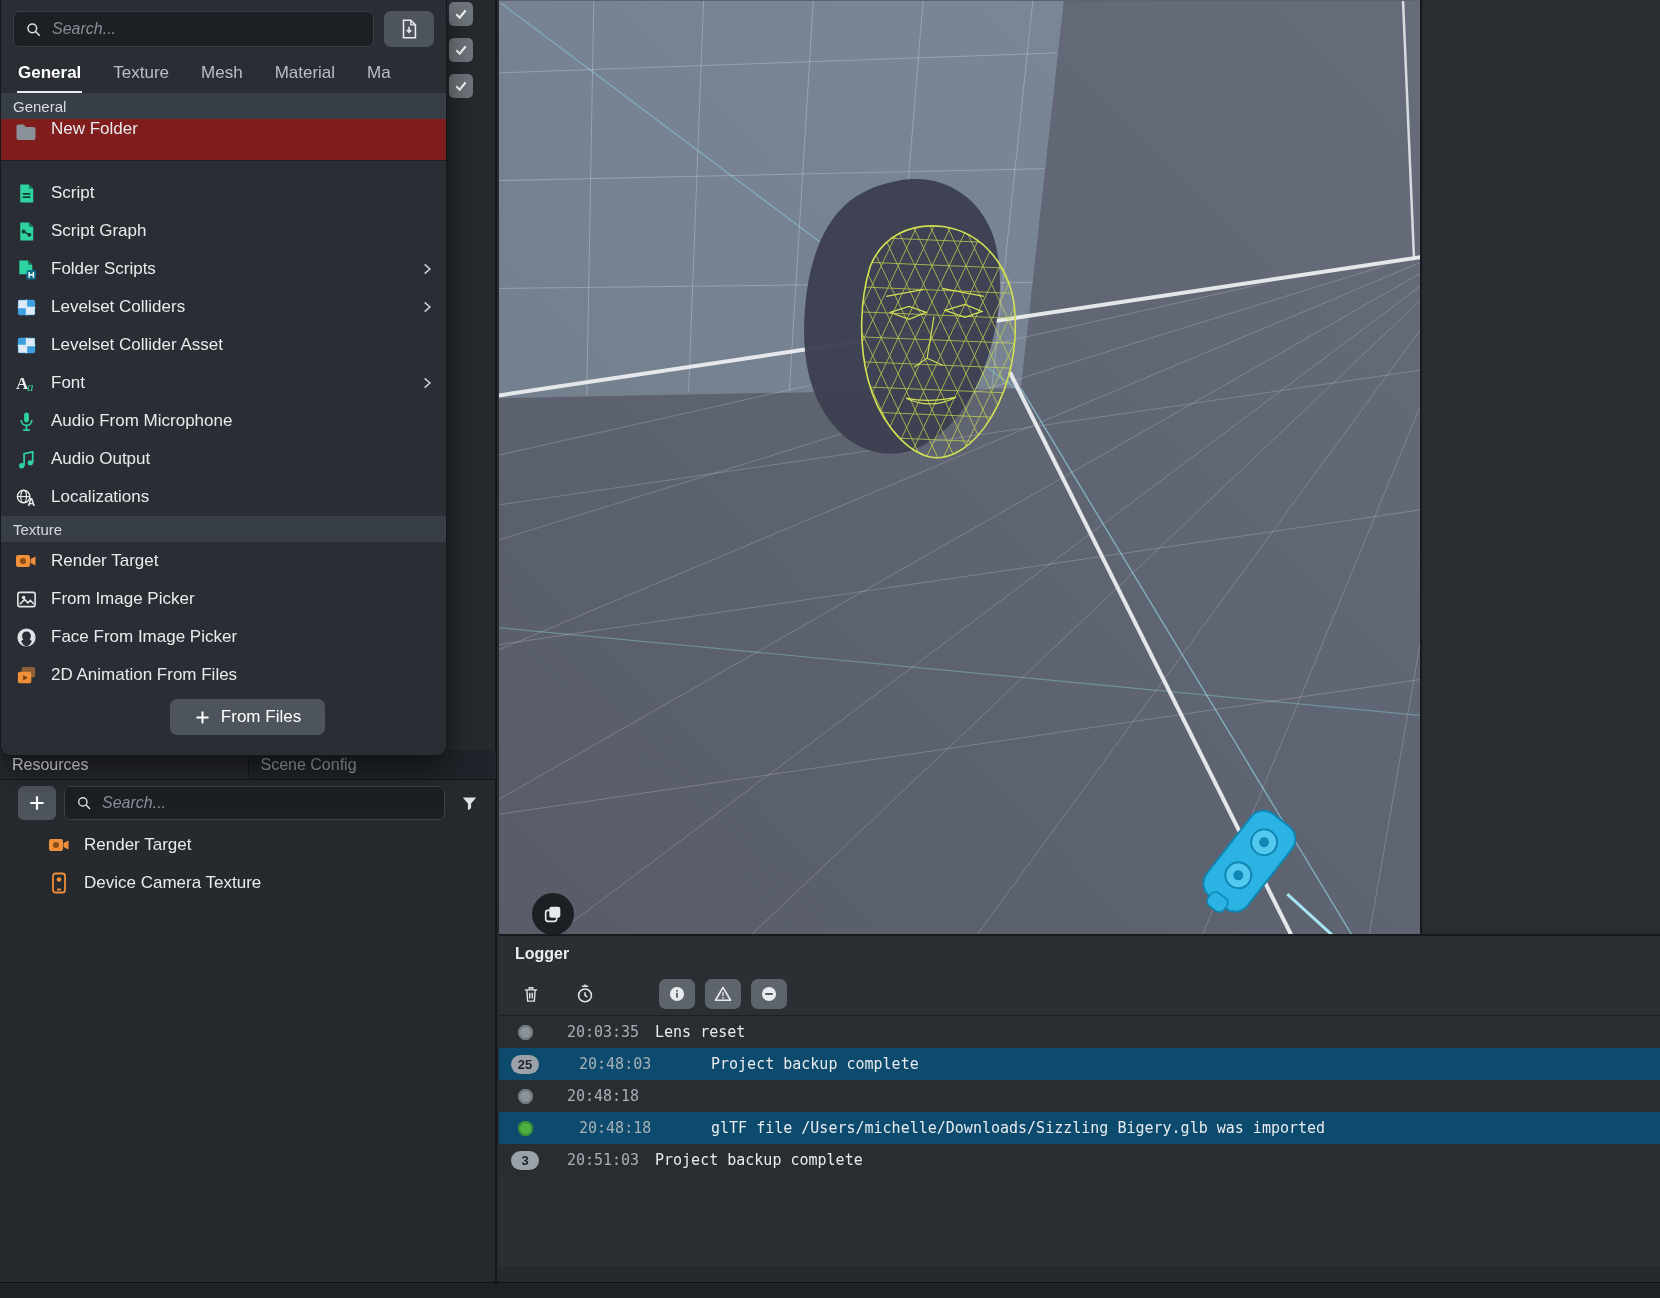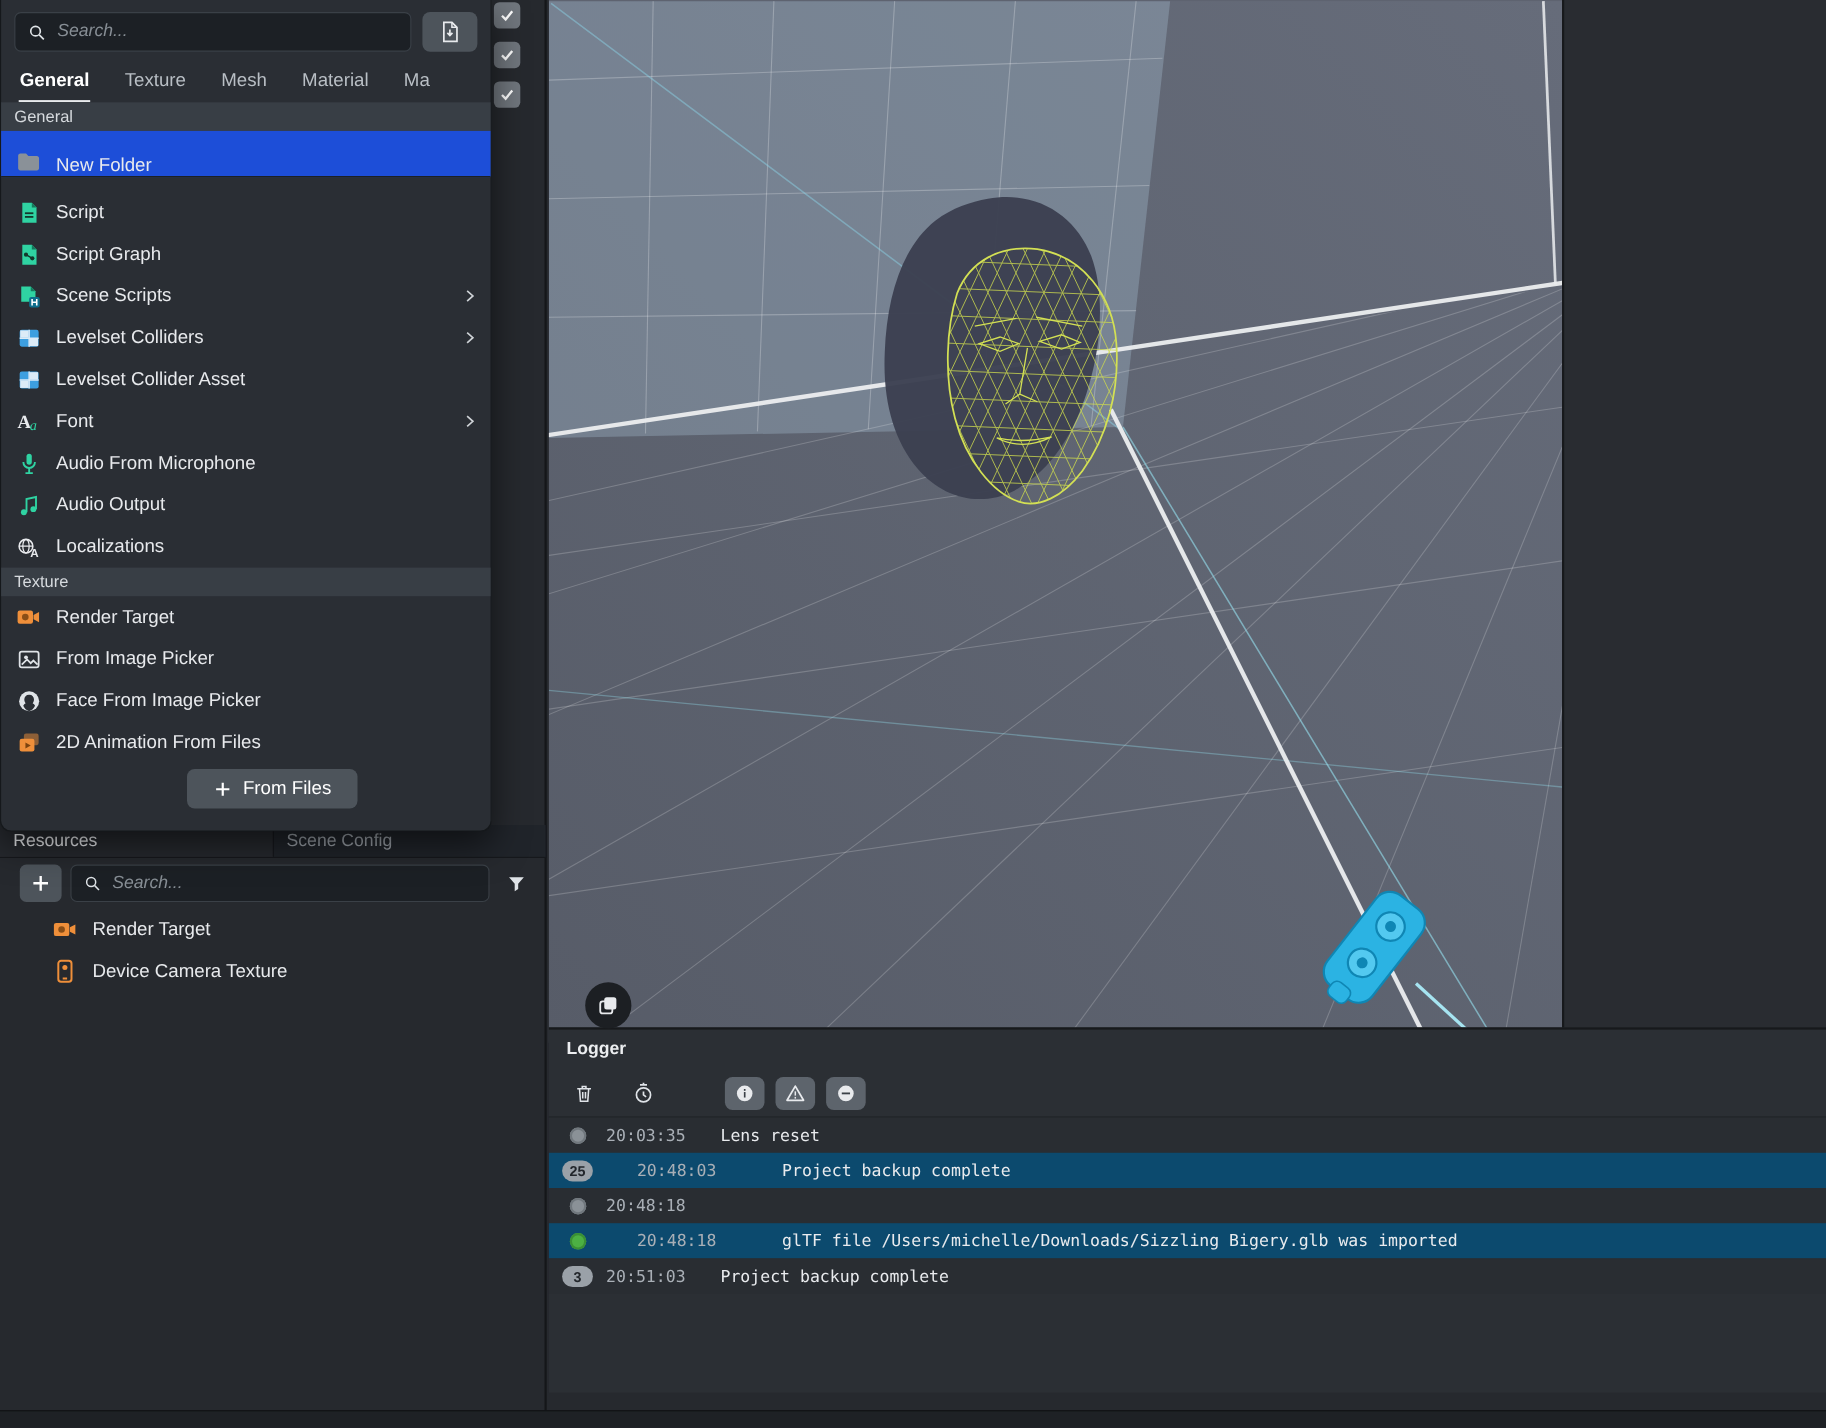--- a/index.html
+++ b/index.html
@@ -37,40 +37,40 @@
 
   
   #asset-popup{position:absolute;left:0;top:0;width:447px;height:756px;background:#2a2e34;border:1px solid #15181b;border-top:none;border-radius:0 0 10px 10px;box-shadow:0 12px 32px rgba(0,0,0,.55);z-index:50;display:flex;flex-direction:column;}
   .popup-search-row{display:flex;gap:10px;padding:11px 12px 6px;}
   .import-btn{width:50px;height:36px;background:#4d545b;border-radius:7px;display:flex;align-items:center;justify-content:center;flex:0 0 50px;}
   .popup-search-row .search-field{height:36px;}
   .popup-tabs{display:flex;gap:30px;padding:0 16px;height:40px;align-items:flex-end;overflow:hidden;white-space:nowrap;}
   .popup-tab{font-size:17px;color:#b9bfc5;padding:6px 1px 8px;border-bottom:2px solid transparent;}
   .popup-tab.active{color:#ffffff;font-weight:bold;border-bottom:2px solid #e8eaed;}
   .section-bar{height:26px;background:#383e45;display:flex;align-items:center;padding:0 12px;font-size:15px;color:#d6dade;}
-  .new-folder-row{height:42px;display:flex;align-items:flex-end;gap:12px;padding:0 12px;background:#1d4ed8;border-bottom:1px solid #1c2024;margin-bottom:13px;font-size:17px;}
+  .new-folder-row{height:42px;display:flex;align-items:flex-start;gap:12px;padding:0 12px;background:#7f1d1d;border-bottom:1px solid #1c2024;margin-bottom:13px;font-size:17px;}
   .mi{height:38px;display:flex;align-items:center;gap:12px;padding:0 12px;font-size:17px;color:#e8eaed;}
   .mi .chev{margin-left:auto;}
   .from-files-wrap{display:flex;justify-content:center;padding:5px 0 12px;}
   .from-files-btn{display:flex;align-items:center;gap:10px;background:#4d545b;border-radius:7px;height:36px;padding:0 24px;color:#fff;font-size:17px;margin-left:48px;}
 
   
   #scene-svg{position:absolute;left:0;top:0;}
   .vp-overlay-btn{position:absolute;left:33px;top:893px;width:42px;height:42px;border-radius:50%;background:#1c1f23;display:flex;align-items:center;justify-content:center;z-index:5;}
 
   
   .logger-header{height:36px;display:flex;align-items:center;padding:0 16px;font-size:16px;font-weight:bold;color:#eceef0;}
   .logger-toolbar{height:44px;display:flex;align-items:center;padding:0 16px;border-bottom:1px solid #1d2023;}
   .tool-btn{width:32px;height:30px;display:flex;align-items:center;justify-content:center;margin-right:22px;}
   .toggle-btn{width:36px;height:30px;background:#5d646c;border-radius:7px;display:flex;align-items:center;justify-content:center;margin-right:10px;}
   .toggle-gap{width:36px;}
   .log-rows{font-family:"DejaVu Sans Mono",monospace;font-size:15px;}
   .log-row{display:flex;align-items:center;height:32px;}
   .log-row.r-light{background:#0c4a6e;gap:28px;}
-  .log-row.r-dark{background:#292d32;}
+  .log-row.r-dark{background:#292d32;text-align:center;}
   .marker{width:52px;display:flex;justify-content:center;flex:0 0 52px;}
   .dot{width:15px;height:15px;border-radius:50%;}
   .dot-gray{background:#8a9197;box-shadow:inset 0 0 0 2px #70777d;}
   .dot-green{background:#4cb043;box-shadow:inset 0 0 0 2px #3a8f35;}
   .badge{min-width:28px;height:19px;border-radius:10px;background:#9aa1a8;color:#22262b;font-family:"Liberation Sans",sans-serif;font-size:13px;font-weight:bold;display:flex;align-items:center;justify-content:center;padding:0 7px;}
   .time{width:104px;flex:0 0 104px;color:#a9afb6;}
   .msg{color:#e9ebee;white-space:nowrap;overflow:hidden;}
 </style>
 </head>
 <body>
@@ -431,21 +431,21 @@
 
   <div class="mi">
     <span class="ic">
         <svg width="23" height="23" viewBox="0 0 24 24">
           <path d="M4.5 2.5h9l4.5 4.5v10h-13.5z" fill="#2fd3a2"></path>
           <path d="M13.5 2.5l4.5 4.5h-4.5z" fill="#157a5c"></path>
           <rect x="12" y="12.5" width="10" height="10" rx="2" fill="#0d6e8c"></rect>
           <path d="M14.8 14.5v6M19.2 14.5v6M14.8 17.5h4.4" stroke="#fff" stroke-width="1.5"></path>
         </svg>
       </span>
-    <span>Scene Scripts</span>
+    <span>Folder Scripts</span>
     <span class="chev">
         <svg width="14" height="14" viewBox="0 0 24 24">
           <path d="M8 4l9 8-9 8" stroke="#ced2d6" stroke-width="2.6" fill="none"></path>
         </svg>
       </span>
   </div>
 
   <div class="mi">
     <span class="ic">
         <svg width="23" height="23" viewBox="0 0 24 24">

